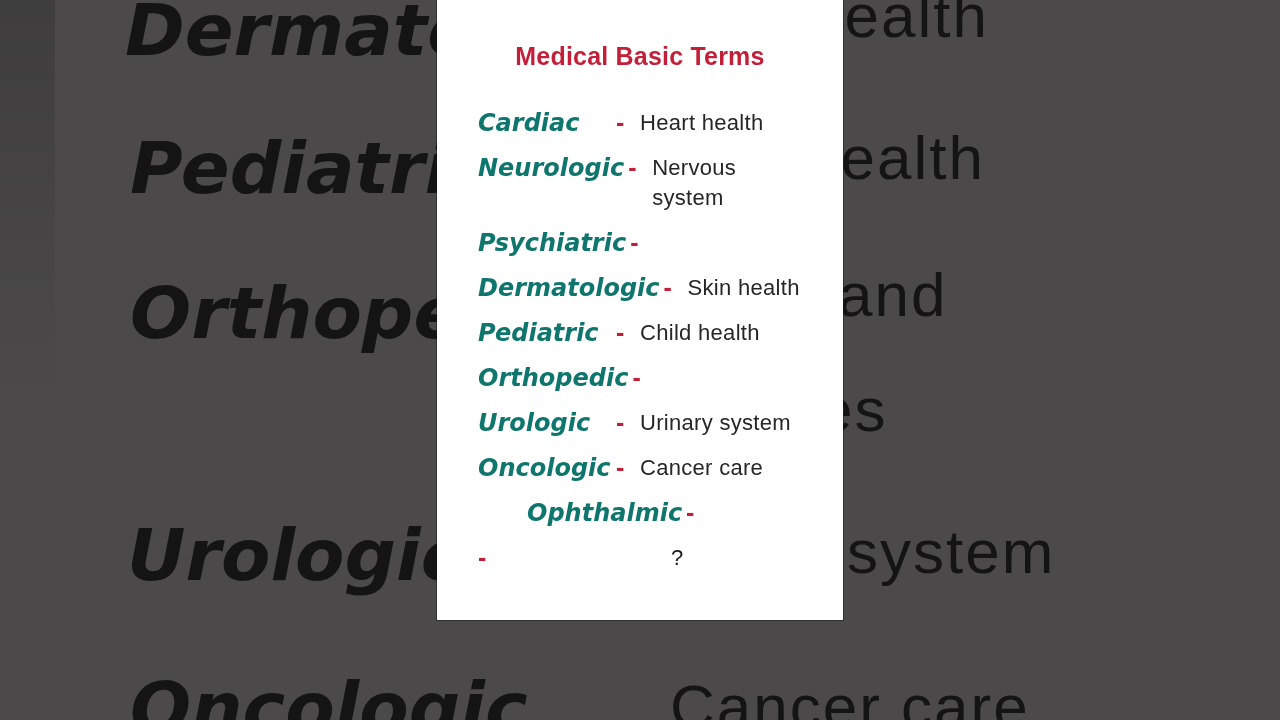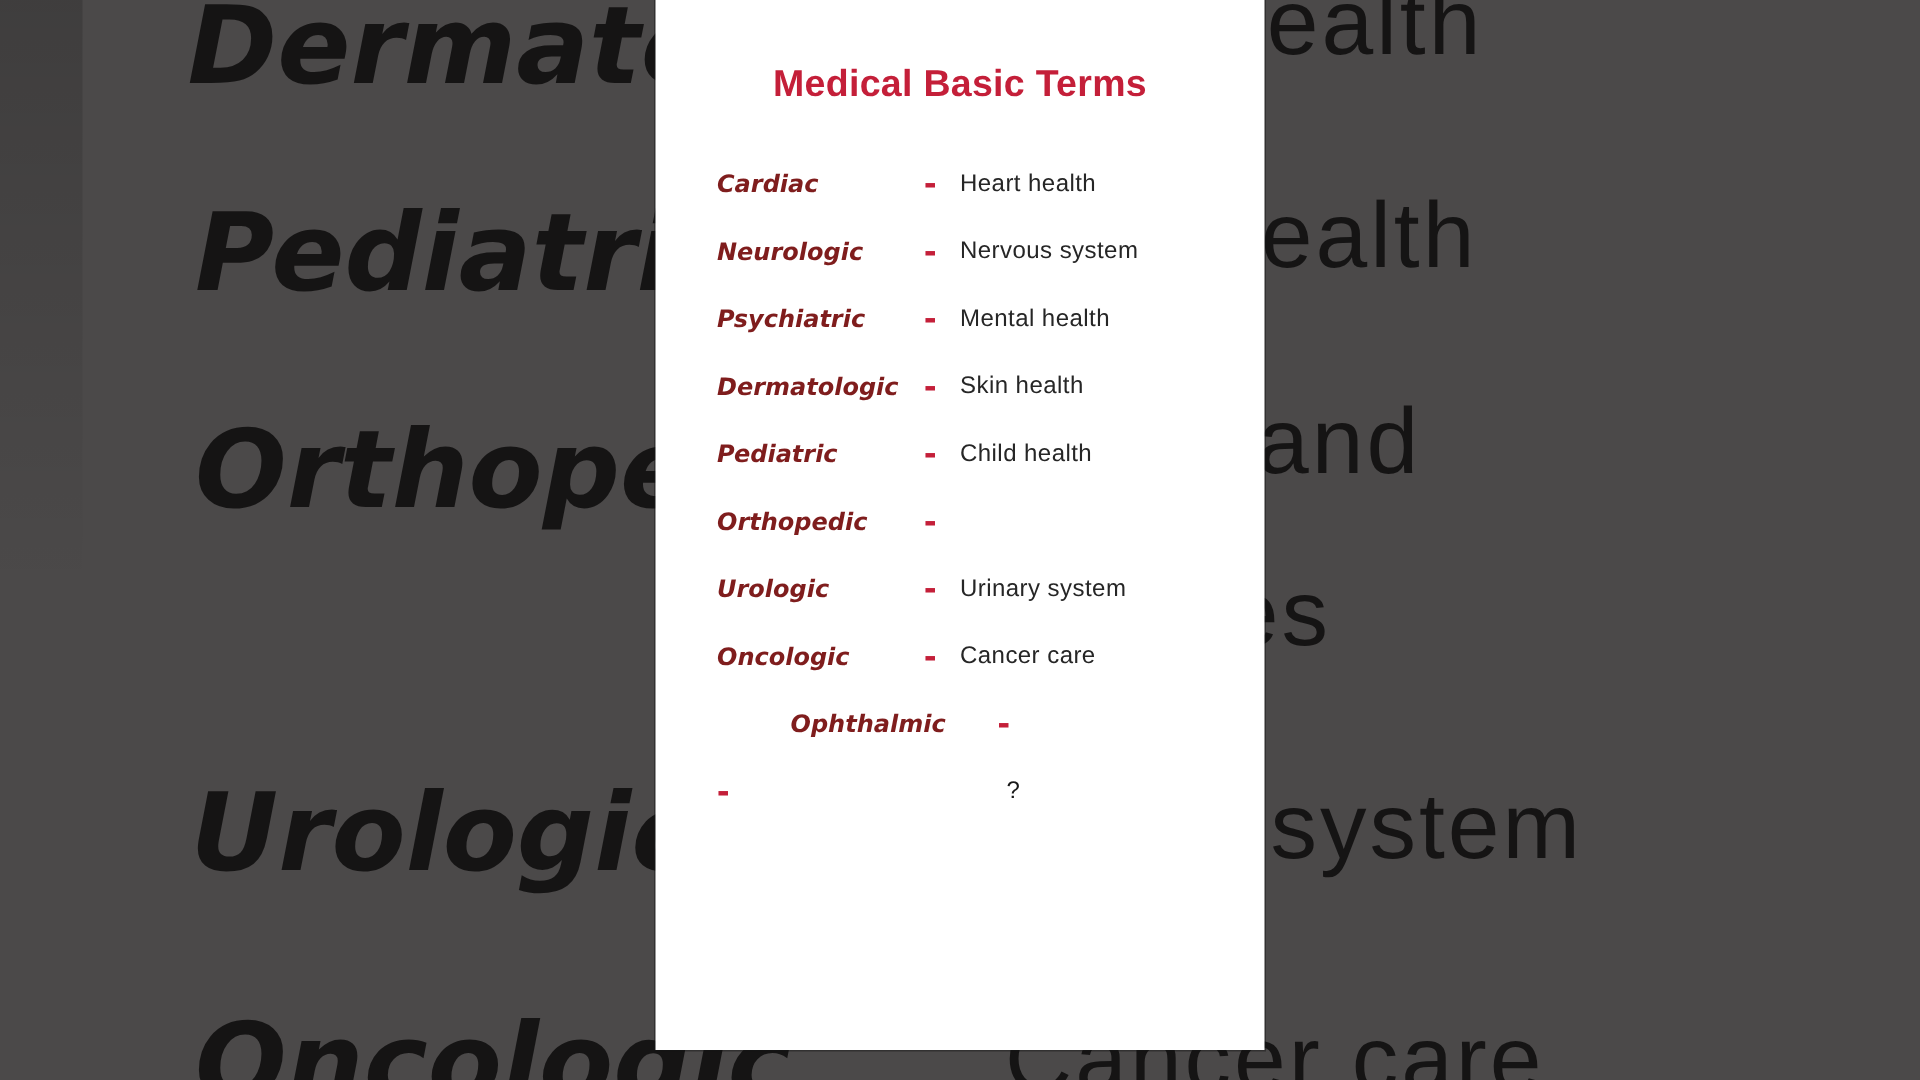--- a/index.html
+++ b/index.html
@@ -55,21 +55,21 @@
     left: 0; top: 0;
     width: 55px; height: 55%;
     background: linear-gradient(180deg, rgba(0,0,0,0.16), rgba(0,0,0,0));
   }
   
   .panel {
     position: absolute;
     left: 437px;
     top: 0;
     width: 406px;
-    height: 700px;
+    height: 620px;
     background: var(--panel, #ffffff);
     z-index: 2;
     box-shadow: 0 0 0 1px rgba(20,20,20,0.45);
     box-sizing: border-box;
     padding: 42px 0 0 41px;
   }
   .card-title {
     margin: 0 41px 37px 0;
     text-align: center;
     font-size: 25px;
@@ -81,35 +81,35 @@
   .rows { display: block; }
   .row {
     display: grid;
     grid-template-columns: minmax(138px, max-content) 24px minmax(0, 160px);
     margin-bottom: 15px;
   }
   .term {
     font-family: "DejaVu Sans", sans-serif;
     font-weight: 700;
     font-style: oblique;
-    font-size: 16px;
+    font-size: 24px;
     line-height: 30px;
-    color: #7f1d1d;
+    color: #0f766e;
     padding-right: 4px;
     white-space: nowrap;
   }
   .dash {
     color: var(--accent, #c41f39);
     font-weight: 700;
     font-size: 25px;
     line-height: 28px;
     text-align: left;
   }
   .def {
-    font-size: 16px;
+    font-size: 22px;
     line-height: 30px;
     letter-spacing: 0.3px;
     color: #262626;
     font-family: "Liberation Sans", sans-serif;
   }
   .row-indent { padding-left: 5px; margin-left: 44px; }
   .def-question { padding-left: 55px; color: #191919; }
 </style>
 </head>
 <body>
@@ -143,21 +143,20 @@
 
       <div class="row">
         <span class="term">Neurologic</span>
         <span class="dash">-</span>
         <span class="def">Nervous system</span>
       </div>
 
       <div class="row">
         <span class="term">Psychiatric</span>
         <span class="dash">-</span>
-        <span class="def">Mental health</span>
       </div>
 
       <div class="row">
         <span class="term">Dermatologic</span>
         <span class="dash">-</span>
         <span class="def">Skin health</span>
       </div>
 
       <div class="row">
         <span class="term">Pediatric</span>

